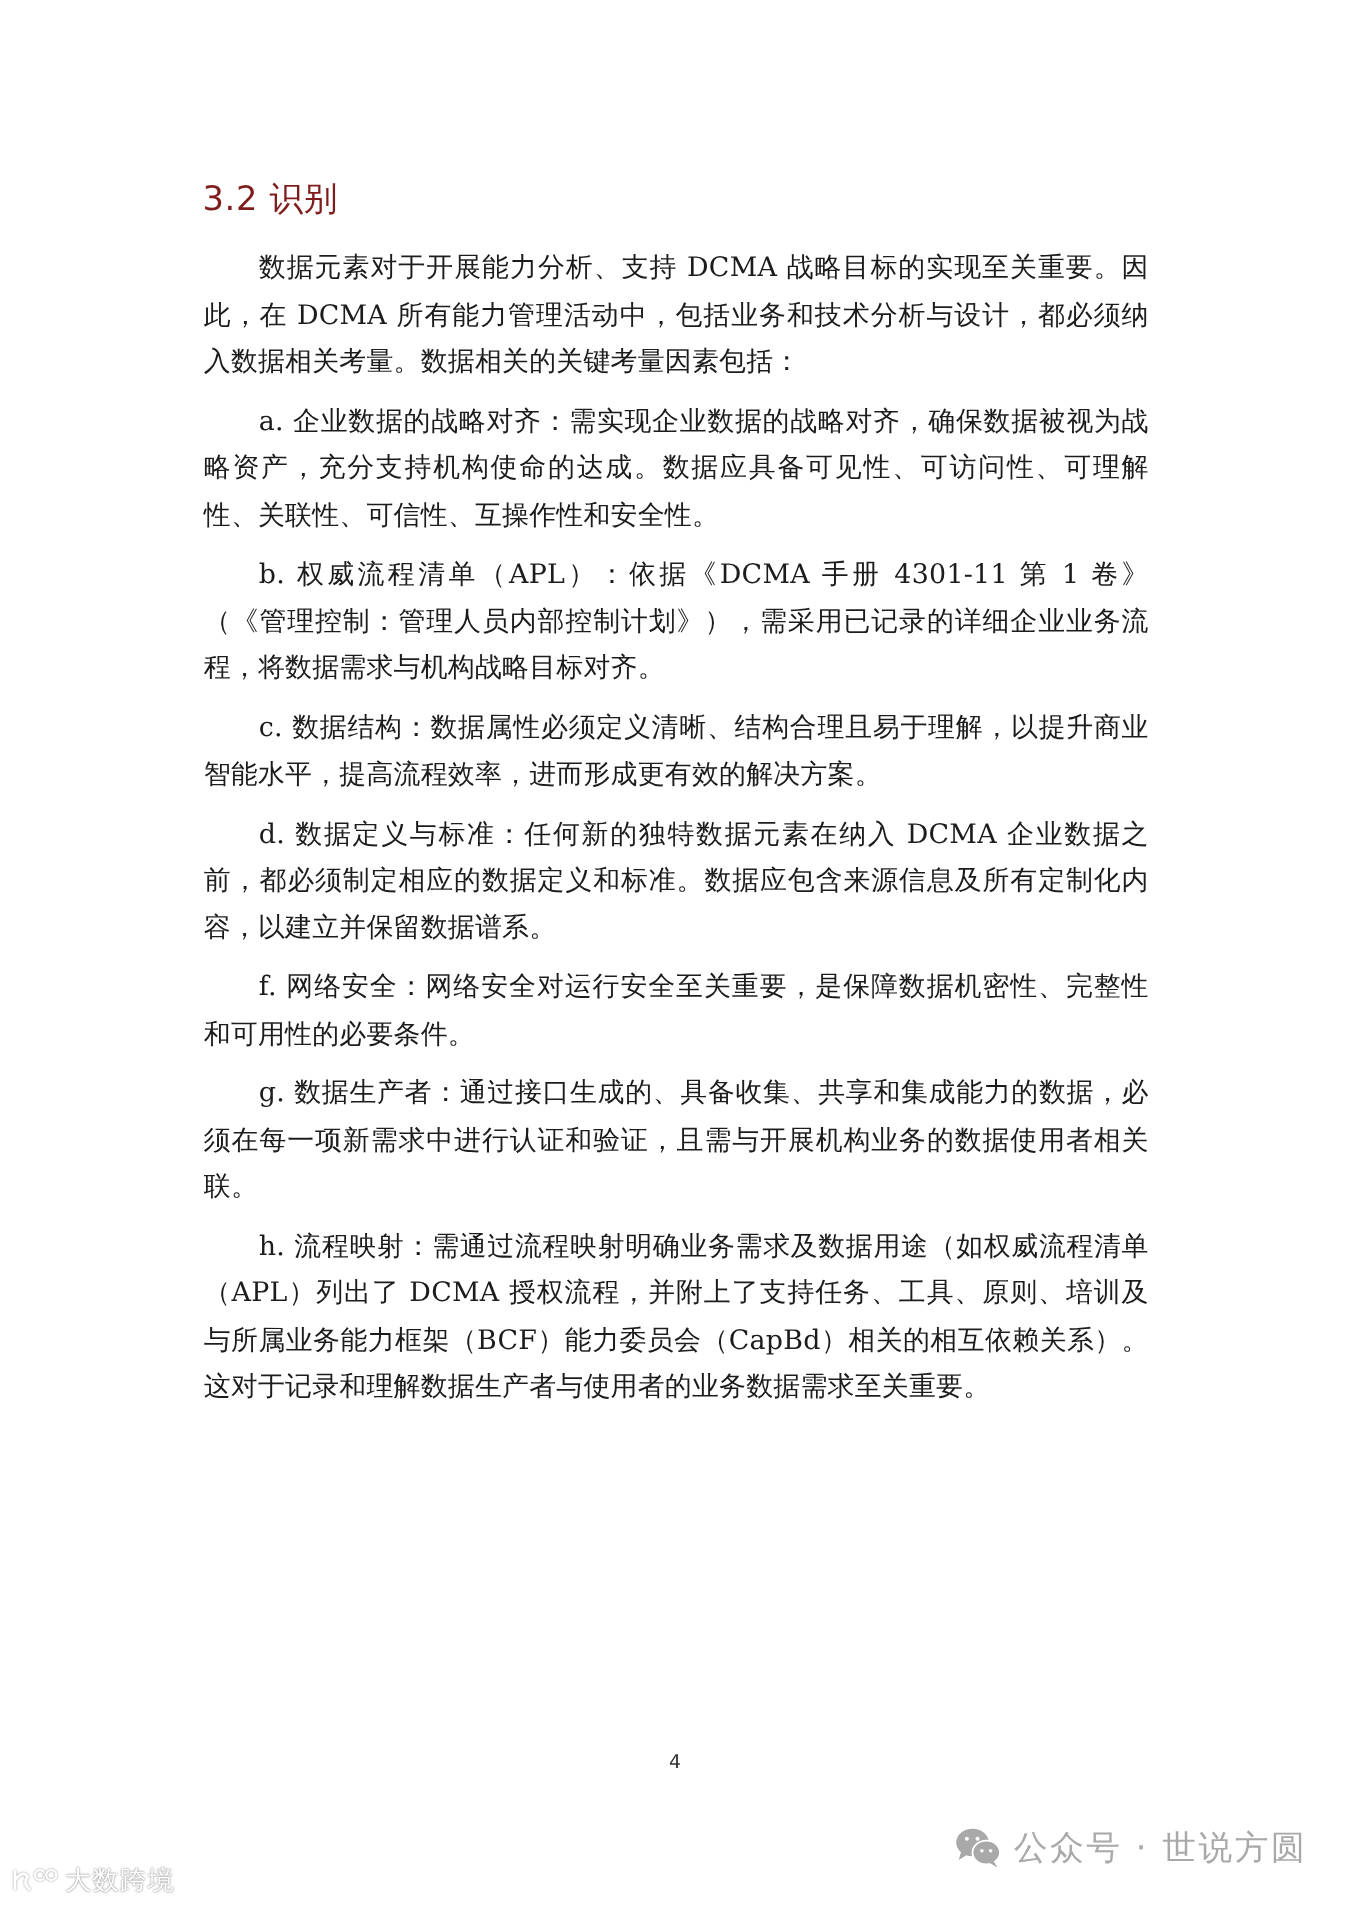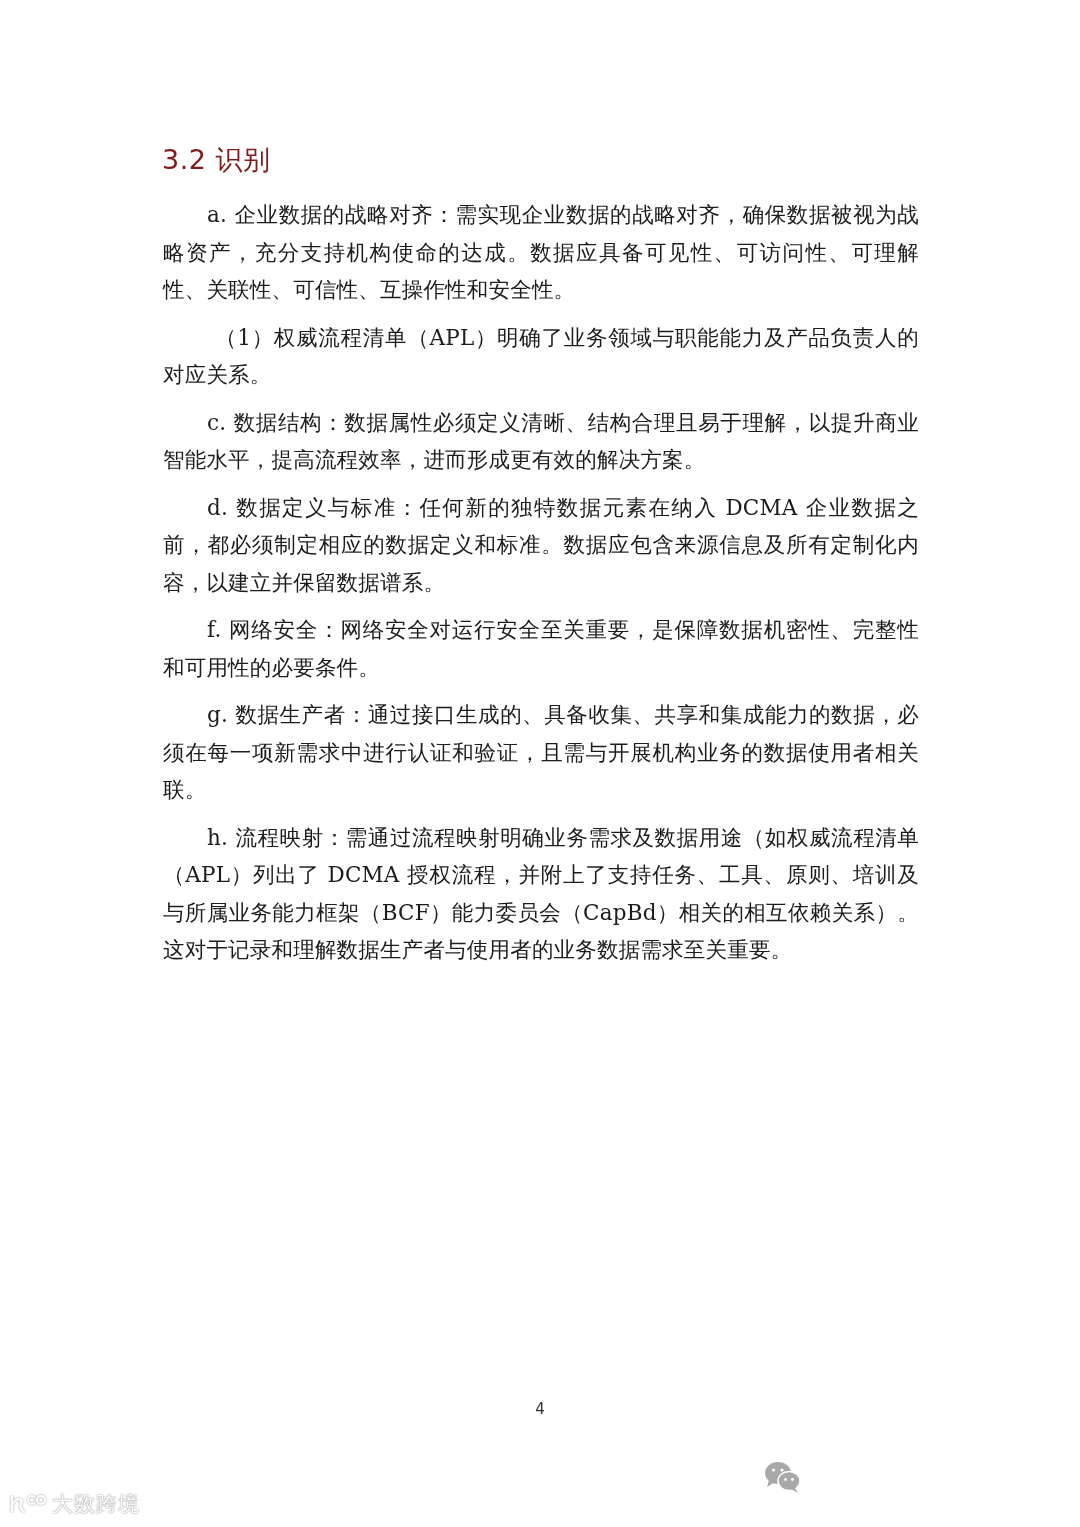--- a/index.html
+++ b/index.html
@@ -84,22 +84,23 @@
     .wechat-icon svg, .kuajing-logo-icon svg {
       display: block;
     }
   </style>
 </head>
 <body>
 
 <h1 class="heading">3.2 识别</h1>
 
 <div class="body">
+  <p class="para">数据元素对于开展能力分析、支持 DCMA 战略目标的实现至关重要。因此，在 DCMA 所有能力管理活动中，包括业务和技术分析与设计，都必须纳入数据相关考量。数据相关的关键考量因素包括：</p>
   <p class="para">a. 企业数据的战略对齐：需实现企业数据的战略对齐，确保数据被视为战略资产，充分支持机构使命的达成。数据应具备可见性、可访问性、可理解性、关联性、可信性、互操作性和安全性。</p>
-  <p class="para sub">（1）权威流程清单（APL）明确了业务领域与职能能力及产品负责人的对应关系。</p>
+  <p class="para">b. 权威流程清单（APL）：依据《DCMA 手册 4301-11 第 1 卷》（《管理控制：管理人员内部控制计划》），需采用已记录的详细企业业务流程，将数据需求与机构战略目标对齐。</p>
   <p class="para">c. 数据结构：数据属性必须定义清晰、结构合理且易于理解，以提升商业智能水平，提高流程效率，进而形成更有效的解决方案。</p>
   <p class="para">d. 数据定义与标准：任何新的独特数据元素在纳入 DCMA 企业数据之前，都必须制定相应的数据定义和标准。数据应包含来源信息及所有定制化内容，以建立并保留数据谱系。</p>
   <p class="para">f. 网络安全：网络安全对运行安全至关重要，是保障数据机密性、完整性和可用性的必要条件。</p>
   <p class="para">g. 数据生产者：通过接口生成的、具备收集、共享和集成能力的数据，必须在每一项新需求中进行认证和验证，且需与开展机构业务的数据使用者相关联。</p>
   <p class="para">h. 流程映射：需通过流程映射明确业务需求及数据用途（如权威流程清单（APL）列出了 DCMA 授权流程，并附上了支持任务、工具、原则、培训及与所属业务能力框架（BCF）能力委员会（CapBd）相关的相互依赖关系）。这对于记录和理解数据生产者与使用者的业务数据需求至关重要。</p>
 </div>
 
 <div class="page-number">4</div>
 
 <div class="wm-right">
@@ -108,20 +109,21 @@
       <ellipse cx="15" cy="13" rx="13" ry="11" fill="#a9a9a9"></ellipse>
       <polygon points="6,20 4,27 12,22" fill="#a9a9a9"></polygon>
       <ellipse cx="26" cy="21" rx="11" ry="9.5" fill="#a9a9a9" stroke="#ffffff" stroke-width="1.5"></ellipse>
       <polygon points="32,28 35,33 28,29" fill="#a9a9a9"></polygon>
       <circle cx="10.5" cy="10" r="1.6" fill="#fff"></circle>
       <circle cx="19" cy="10" r="1.6" fill="#fff"></circle>
       <circle cx="22.5" cy="19.5" r="1.4" fill="#fff"></circle>
       <circle cx="29.5" cy="19.5" r="1.4" fill="#fff"></circle>
     </svg>
   </span>
+  <span>公众号 · 世说方圆</span>
 </div>
 
 <div class="wm-left">
   <span class="kuajing-logo-icon">
     <svg width="40" height="22" viewBox="0 0 40 22">
       <path d="M4 3 L4 19 M4 11 Q10 3 14 8 Q10 14 16 19" fill="none" stroke="#ffffff" stroke-width="2.2" style="filter: drop-shadow(0 0 1px #999)"></path>
       <circle cx="24" cy="7" r="4" fill="none" stroke="#ffffff" stroke-width="1.8" style="filter: drop-shadow(0 0 1px #999)"></circle>
       <circle cx="33" cy="7" r="4" fill="none" stroke="#ffffff" stroke-width="1.8" style="filter: drop-shadow(0 0 1px #999)"></circle>
     </svg>
   </span>

